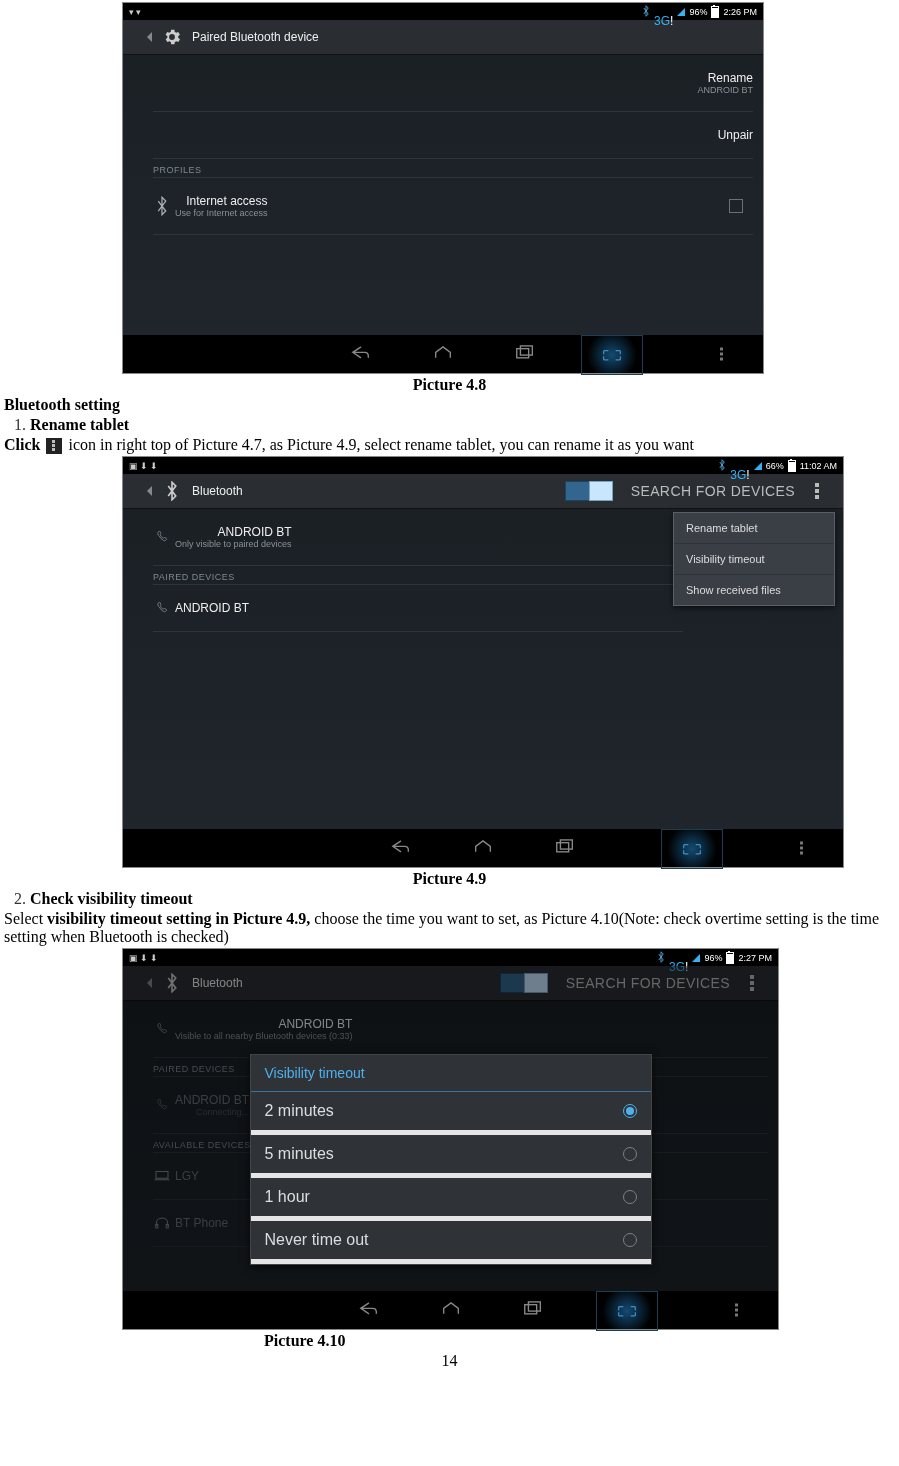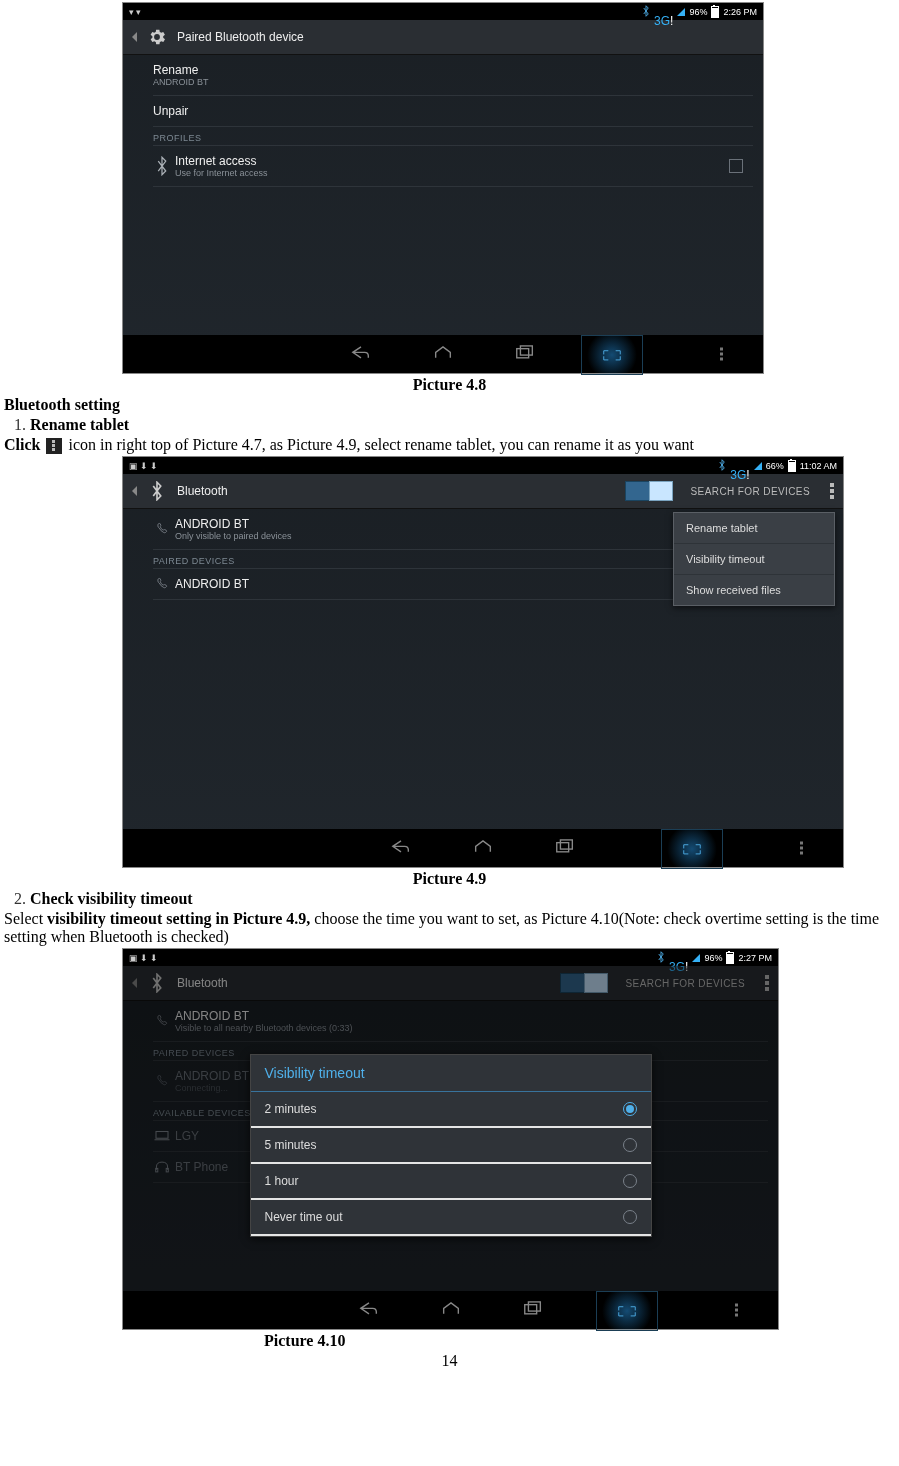--- a/index.html
+++ b/index.html
@@ -100,21 +100,21 @@
     background: #fff;
   }
 
   
   .app-header {
     height: 34px;
     background: #2a2e33;
     border-bottom: 1px solid #111;
     display: flex;
     align-items: center;
-    padding: 0 9px;
+    padding: 0 24px;
     font-size: 12px;
     gap: 8px;
   }
   .back-chev {
     width: 0; height: 0;
     border-top: 5px solid transparent;
     border-bottom: 5px solid transparent;
     border-right: 5px solid #888;
   }
   .settings-icon {
@@ -135,21 +135,21 @@
   .switch-on::after {
     content: "";
     position: absolute;
     right: -1px; top: -1px;
     width: 22px; height: 18px;
     background: #c9e6ff;
     border: 1px solid #7aa3bf;
   }
   .hdr-btn {
     color: #bbb;
-    font-size: 10px;
+    font-size: 14px;
     letter-spacing: 0.4px;
     margin-left: 10px;
   }
   .overflow-icon {
     width: 4px; height: 4px;
     background: #bbb;
     border-radius: 0;
     position: relative;
     margin-left: 12px;
   }
@@ -162,21 +162,22 @@
   }
   .overflow-icon::before { top: -6px; }
   .overflow-icon::after { top: 6px; }
 
   
   .list {
     padding: 0 10px 0 30px;
   }
   .row {
     border-bottom: 1px solid #2e343a;
-    padding: 8px 0;
+    padding: 16px 0;
+    text-align: right;
   }
   .row .primary { font-size: 12px; color: #eee; }
   .row .secondary { font-size: 9px; color: #8a9198; }
   .section-label {
     font-size: 9px;
     color: #7d8993;
     letter-spacing: 0.5px;
     padding: 6px 0 2px;
     border-bottom: 1px solid #2e343a;
   }
@@ -267,23 +268,23 @@
     color: #4fb0ea;
     font-size: 14px;
     padding: 10px 14px;
     border-bottom: 1px solid #38739c;
   }
   .dialog .opt {
     display: flex;
     align-items: center;
     justify-content: space-between;
     padding: 10px 14px;
-    font-size: 12px;
+    font-size: 16px;
     color: #ddd;
-    border-bottom: 2px solid #e5e5e5;
+    border-bottom: 5px solid #e5e5e5;
   }
   .radio {
     width: 12px; height: 12px;
     border: 1px solid #7a818a;
     border-radius: 50%;
     position: relative;
   }
   .radio.selected {
     border-color: #4fb0ea;
   }

